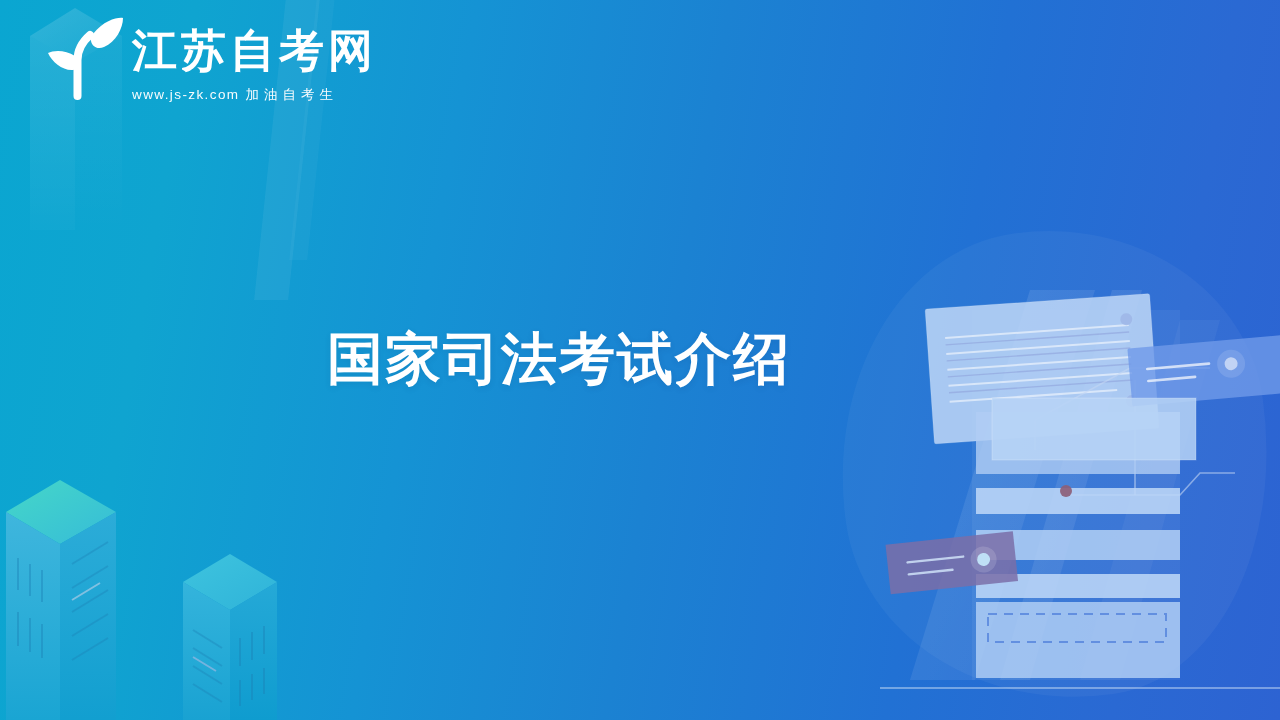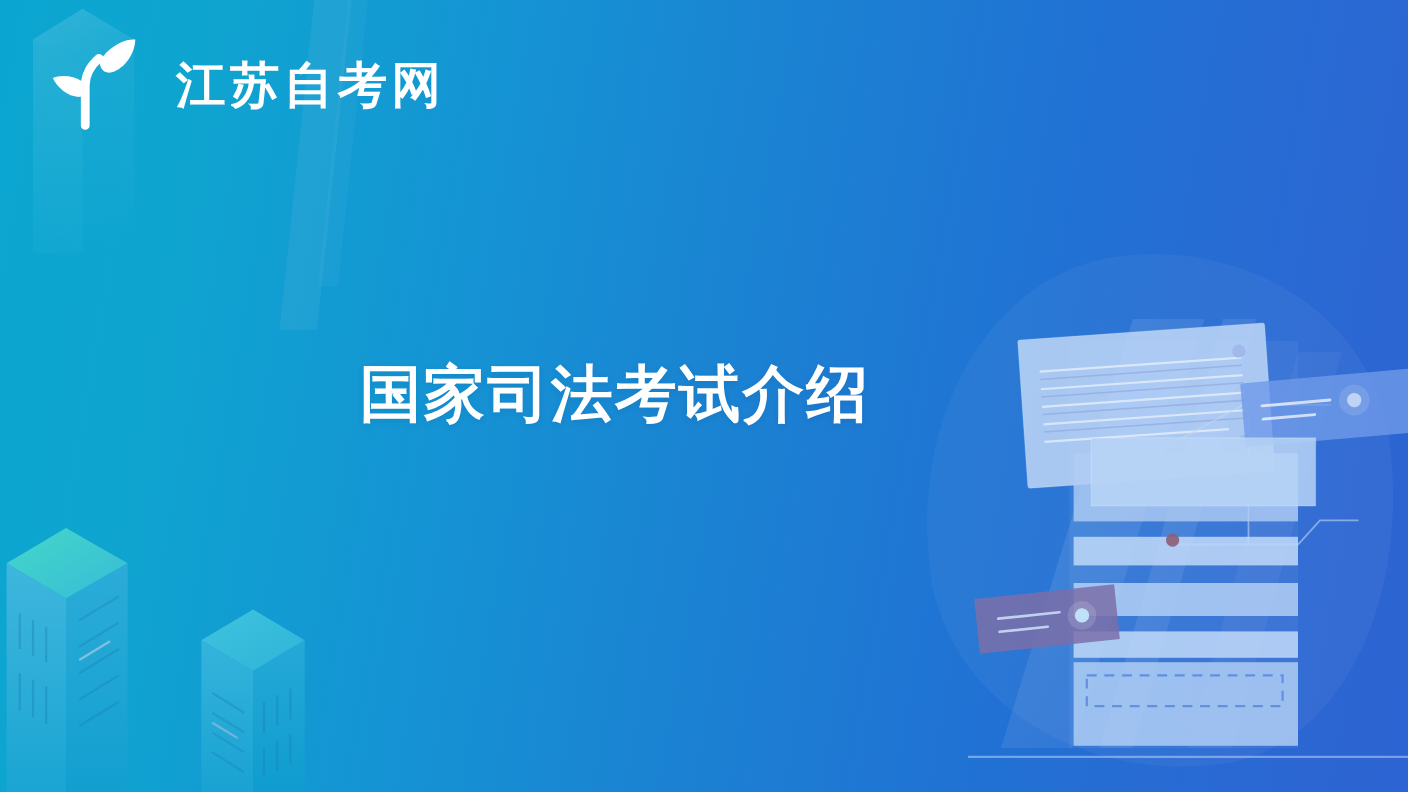--- a/index.html
+++ b/index.html
@@ -42,24 +42,23 @@
     background: rgba(255,255,255,0.045);
     border-radius: 48% 52% 44% 56% / 56% 42% 58% 44%;
     transform: rotate(-8deg);
     pointer-events: none;
   }
 
   
   .logo-block {
     position: absolute;
     left: 30px;
-    top: 22px;
+    top: 4px;
     display: flex;
-    align-items: center;
-    gap: 28px;
+    align-items: flex-end;
   }
   .logo-mark {
     position: relative;
     width: 96px;
     height: 100px;
     flex: none;
   }
   .logo-mark svg { display: block; }
   .logo-text {
     margin-left: 6px;
@@ -150,20 +149,23 @@
 
         <path d="M47.5 92 L47.5 56 C47.5 46 52 38 60 31" stroke="#ffffff" stroke-width="8" fill="none" stroke-linecap="round"></path>
 
         <path d="M63 30 C74 16 88 13 93 14 C93 24 86 38 74 43 C67 46 62 42 61 37 C60.4 34.4 61.3 32 63 30 Z" fill="#ffffff"></path>
 
         <path d="M45 52 C36 46 24 46 18 49 C22 58 33 67 43 66 C49 65.4 51 61 50 56.5 C49.4 54.6 47.4 53.2 45 52 Z" fill="#ffffff"></path>
       </svg>
     </div>
     <div class="logo-text">
       <div class="brand-name">江苏自考网</div>
+      <div class="brand-tagline">
+        <span>www.js-zk.com</span><span class="cn">加油自考生</span>
+      </div>
     </div>
   </div>
 
   <svg class="illus" viewBox="0 0 400 440">
     <defs>
       <linearGradient id="panelG" x1="0" y1="0" x2="0" y2="1">
         <stop offset="0%" stop-color="#b7d3f5" stop-opacity="0.85"></stop>
         <stop offset="100%" stop-color="#9cc0ef" stop-opacity="0.70"></stop>
       </linearGradient>
       <linearGradient id="slashG" x1="0" y1="0" x2="1" y2="1">

